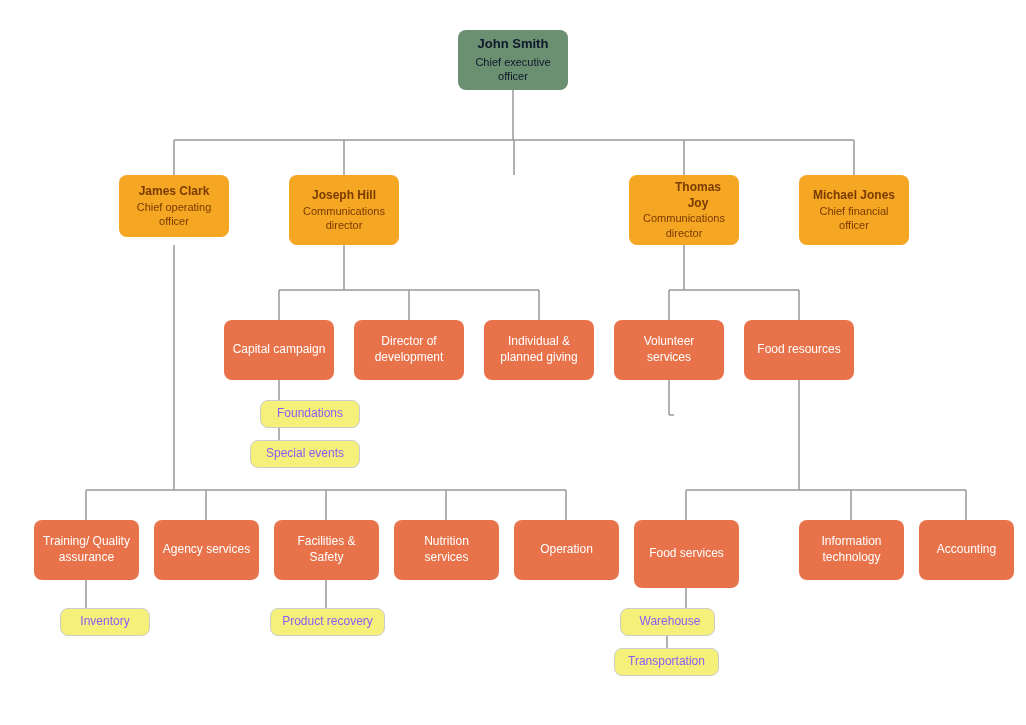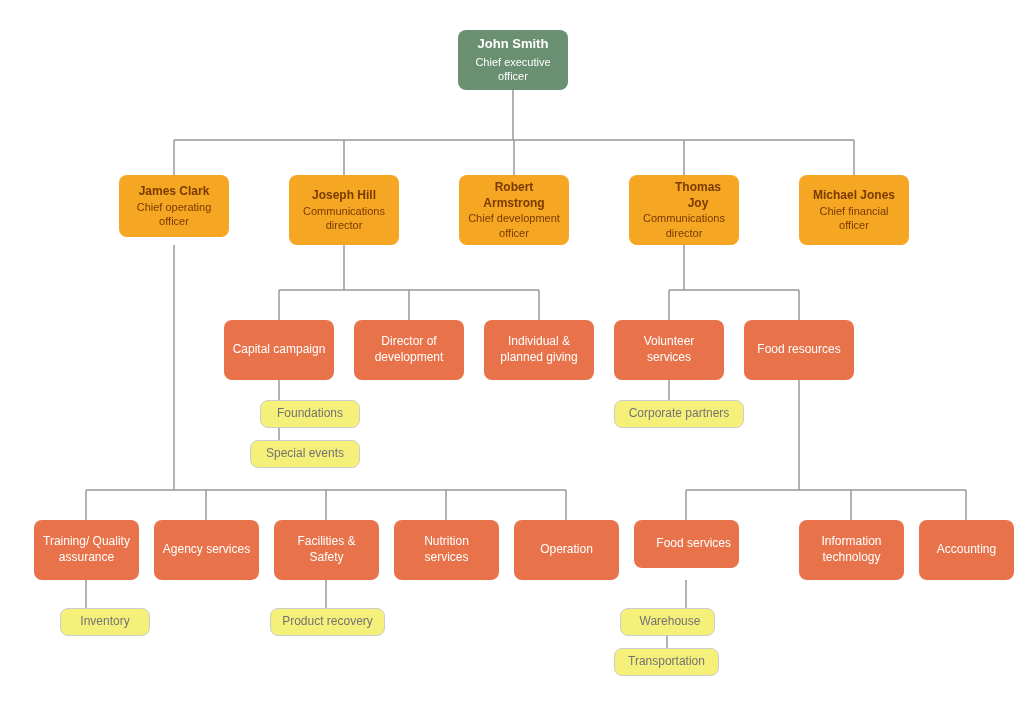--- a/index.html
+++ b/index.html
@@ -26,21 +26,21 @@
       display: flex;
       flex-direction: column;
       align-items: center;
       justify-content: center;
       padding: 6px 8px;
       line-height: 1.3;
     }
 
     .node-ceo {
       background: #6b8f71;
-      color: #ffffff;
+      color: #0f172a;
       width: 110px;
     }
 
     .node-level1 {
       background: #f5a623;
       color: #7a3b00;
       width: 110px;
     }
 
     .node-level2 {
@@ -50,21 +50,21 @@
     }
 
     .node-level3 {
       background: #e8724a;
       color: #fff;
       width: 110px;
     }
 
     .node-yellow {
       background: #f5f07a;
-      color: #737373;
+      color: #8b5cf6;
       border: 1px solid #ccc;
       width: 110px;
     }
 
     svg.connector {
       position: absolute;
       top: 0;
       left: 0;
       width: 100%;
       height: 100%;
@@ -147,24 +147,20 @@
   </div>
 
   <div class="node node-level1" style="left:119px; top:175px; width:110px; height:62px;">
     <span style="font-weight:bold;">James Clark</span>
     <span style="font-size:11px;">Chief operating officer</span>
   </div>
   <div class="node node-level1" style="left:289px; top:175px; width:110px; height:70px;">
     <span style="font-weight:bold;">Joseph Hill</span>
     <span style="font-size:11px;">Communications director</span>
   </div>
-  <div class="node node-level1" style="left:459px; top:175px; width:110px; height:70px;">
-    <span style="font-weight:bold;">Robert Armstrong</span>
-    <span style="font-size:11px;">Chief development officer</span>
-  </div>
   <div class="node node-level1" style="left:629px; top:175px; width:110px; height:70px;">
     <span style="font-weight:bold;margin-left:28px;">Thomas Joy</span>
     <span style="font-size:11px;">Communications director</span>
   </div>
   <div class="node node-level2" style="left:224px; top:320px; width:110px; height:60px;">
     <span>Capital campaign</span>
   </div>
 
   <div class="node node-level1" style="left:799px; top:175px; width:110px; height:70px;">
     <span style="font-weight:bold;">Michael Jones</span>
@@ -182,40 +178,37 @@
   <div class="node node-level2" style="left:744px; top:320px; width:110px; height:60px;">
     <span>Food resources</span>
   </div>
 
   <div class="node node-yellow" style="left:260px; top:400px; width:100px; height:28px;">
     <span>Foundations</span>
   </div>
   <div class="node node-yellow" style="left:250px; top:440px; width:110px; height:28px;">
     <span>Special events</span>
   </div>
-  <div class="node node-yellow" style="left:614px; top:400px; width:130px; height:28px;">
-    <span>Corporate partners</span>
-  </div>
 
   <div class="node node-level3" style="left:34px; top:520px; width:105px; height:60px;">
     <span>Training/ Quality assurance</span>
   </div>
   <div class="node node-level3" style="left:154px; top:520px; width:105px; height:60px;">
     <span>Agency services</span>
   </div>
   <div class="node node-level3" style="left:274px; top:520px; width:105px; height:60px;">
     <span>Facilities &amp; Safety</span>
   </div>
   <div class="node node-level3" style="left:394px; top:520px; width:105px; height:60px;">
     <span>Nutrition services</span>
   </div>
   <div class="node node-level3" style="left:514px; top:520px; width:105px; height:60px;">
     <span>Operation</span>
   </div>
-  <div class="node node-level3" style="left:634px; top:520px; width:105px; height:48px;align-items:flex-end;">
+  <div class="node node-level3" style="left:634px; top:520px; width:105px; height:68px;">
     <span>Food services</span>
   </div>
   <div class="node node-level3" style="left:799px; top:520px; width:105px; height:60px;">
     <span>Information technology</span>
   </div>
   <div class="node node-level3" style="left:919px; top:520px; width:95px; height:60px;padding-left:8px;">
     <span>Accounting</span>
   </div>
 
   <div class="node node-yellow" style="left:60px; top:608px; width:90px; height:28px;">

